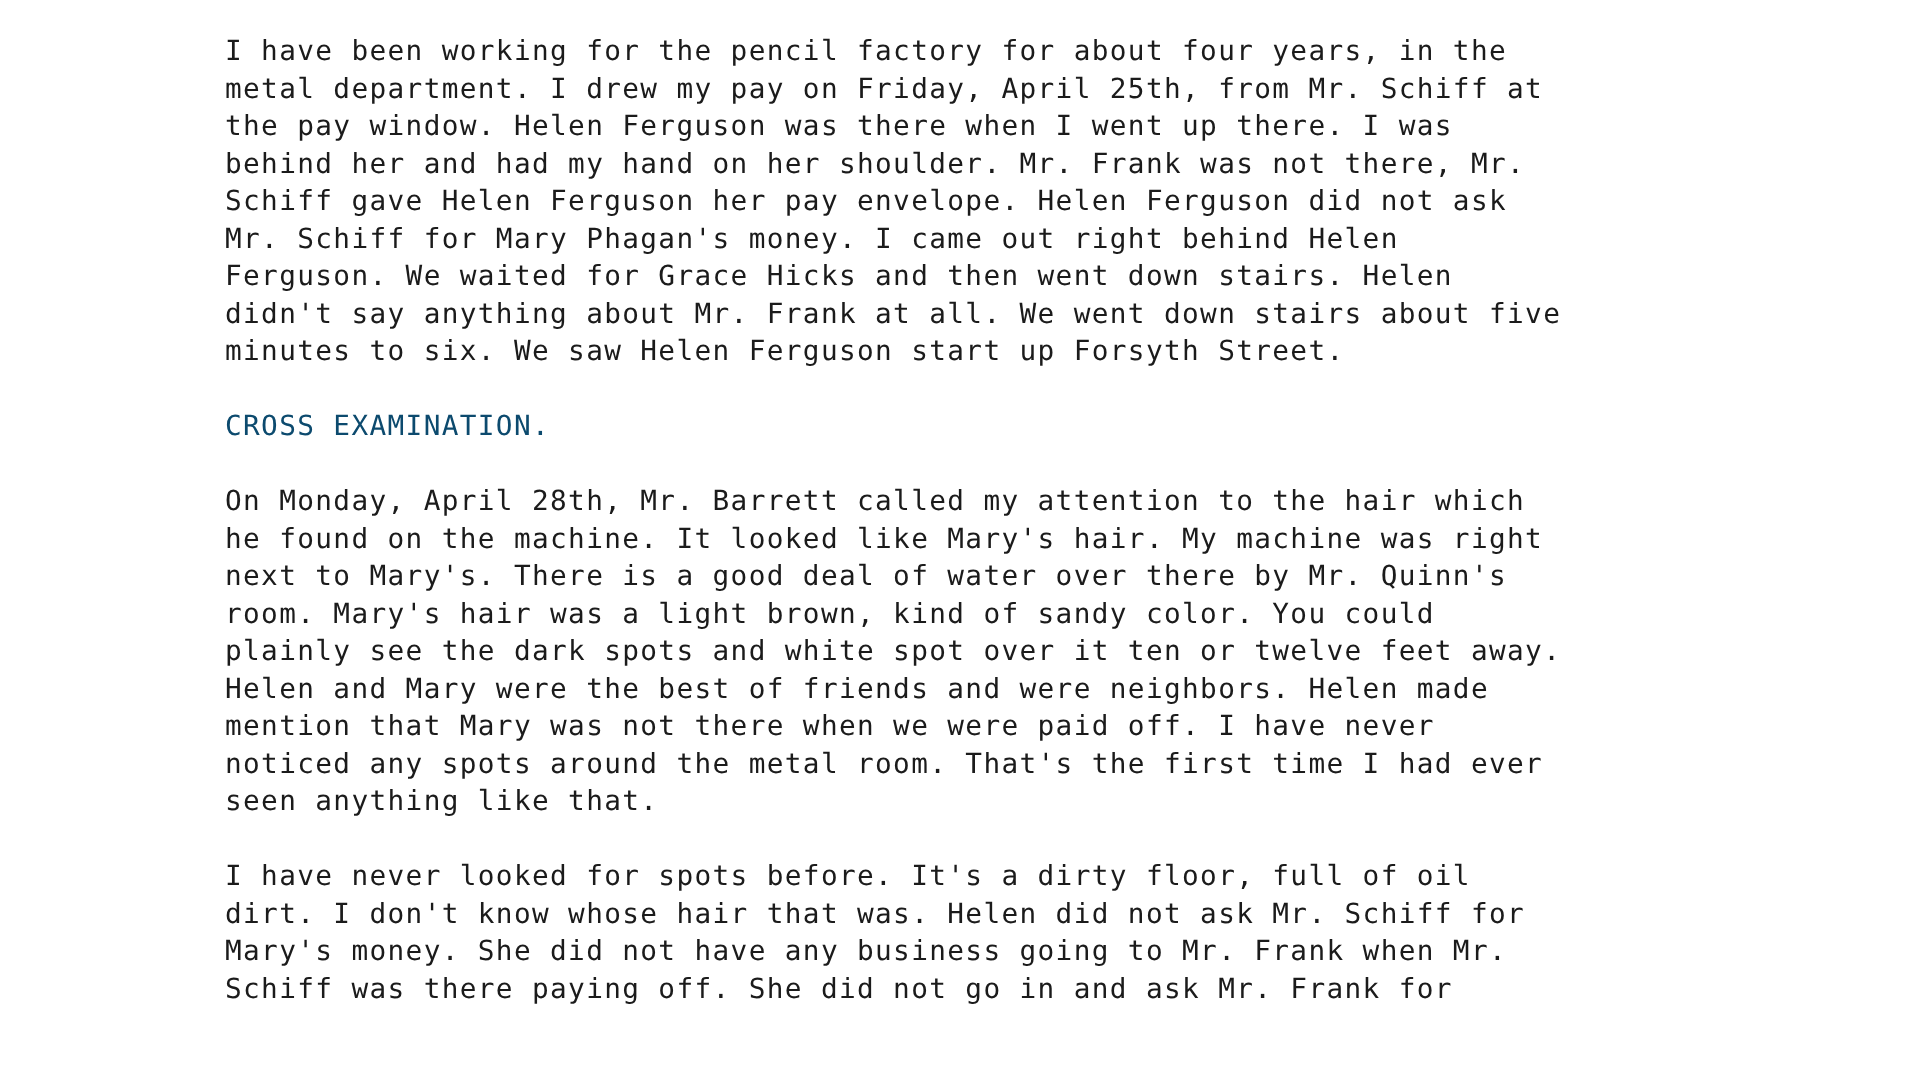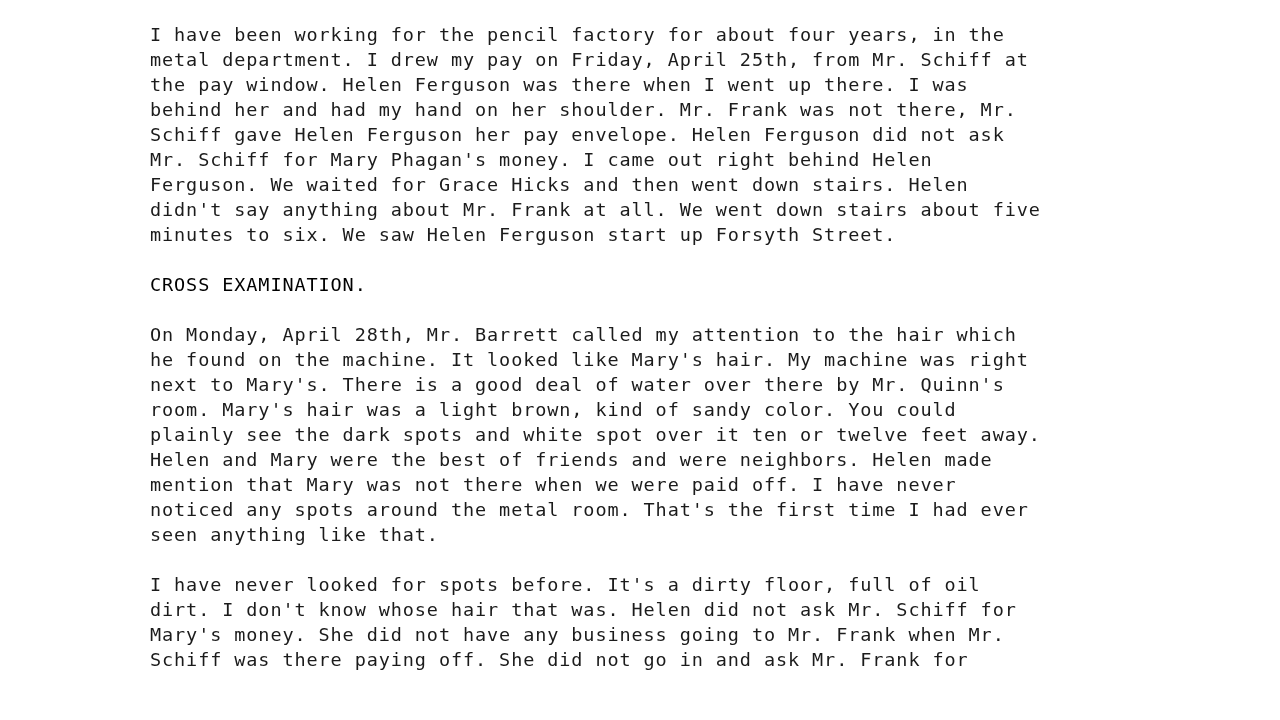--- a/index.html
+++ b/index.html
@@ -41,21 +41,21 @@
     line-height: 25px;
     color: #1b1b1b;
     letter-spacing: 0.9px;
     white-space: pre-wrap;
     margin: 0 0 25px 0;
   }
   .heading {
     font-family: "DejaVu Sans Mono", monospace;
     font-size: 18.5px;
     line-height: 25px;
-    color: #000000;
+    color: #0c4a6e;
     letter-spacing: 0.9px;
     white-space: pre-wrap;
     margin: 0 0 25px 0;
   }
   .para.last {
     margin-bottom: 0;
   }
 </style>
 </head>
 <body>

